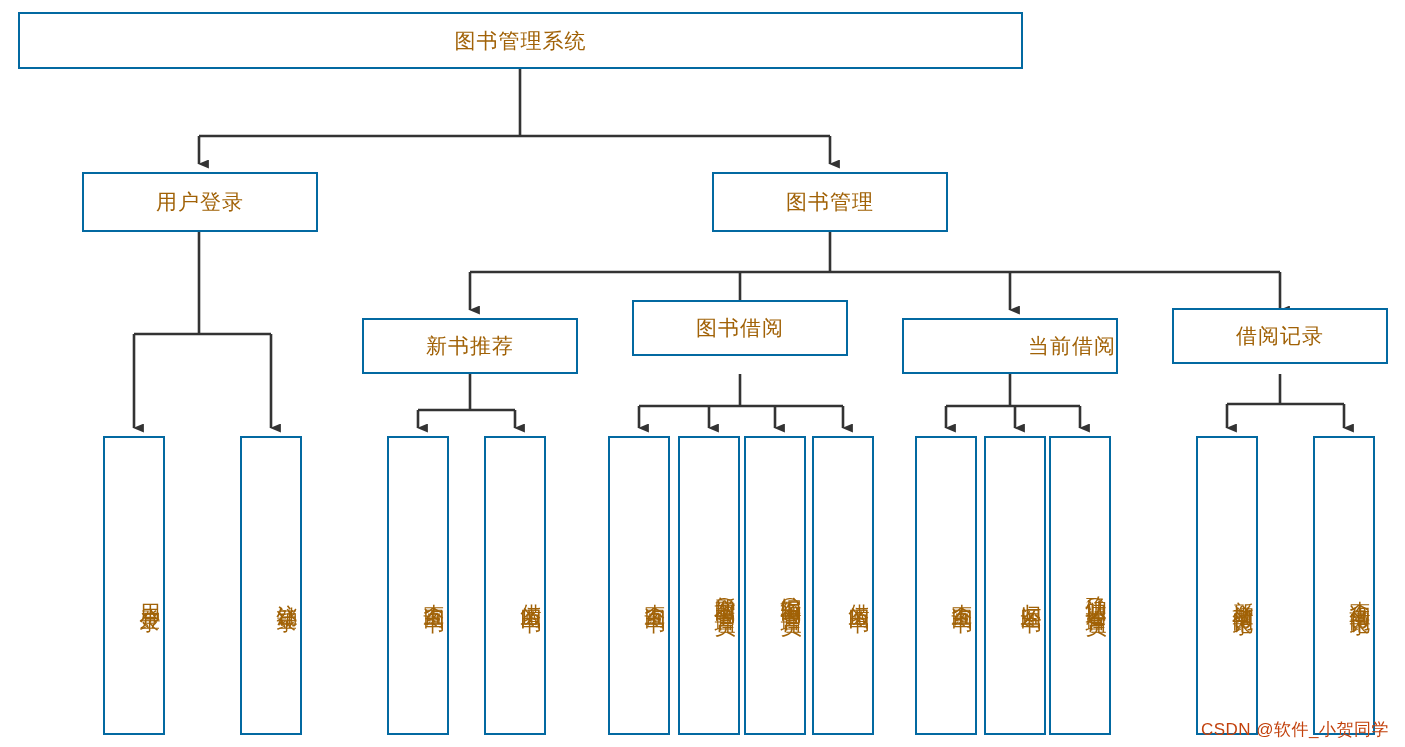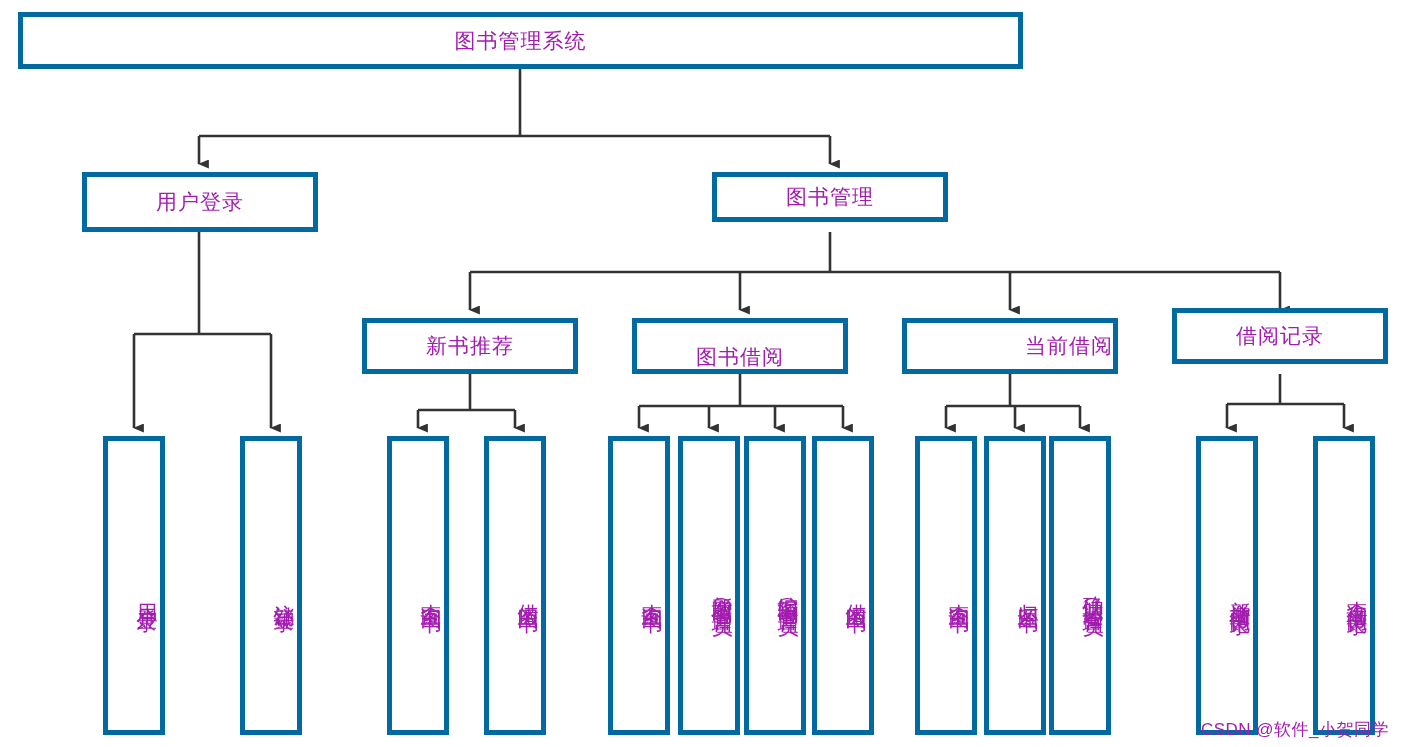--- a/index.html
+++ b/index.html
@@ -22,25 +22,25 @@
     left: 0;
     top: 0;
     width: 1405px;
     height: 747px;
     pointer-events: none;
   }
   .node {
     position: absolute;
     box-sizing: border-box;
     background: #ffffff;
-    border: 5px solid #0369a1;
+    border: 2px solid #0369a1;
     display: flex;
     align-items: center;
     justify-content: center;
-    color: #a21caf;
+    color: #a16207;
   }
   .node.horiz {
     font-size: 21px;
     letter-spacing: 1px;
     line-height: 1.2;
   }
   .node.vert {
     writing-mode: vertical-rl;
     text-orientation: upright;
     font-size: 21px;
@@ -54,21 +54,21 @@
     writing-mode: vertical-rl;
     text-orientation: upright;
     display: block;
     text-align: center;
   }
   .watermark {
     position: absolute;
     right: 16px;
     bottom: 6px;
     font-size: 17px;
-    color: #a21caf;
+    color: #c2410c;
     letter-spacing: 0.5px;
     white-space: nowrap;
   }
 </style>
 </head>
 <body>
 
 <div id="canvas">
 
   <svg class="edges" viewBox="0 0 1405 747" xmlns="http://www.w3.org/2000/svg">
@@ -122,28 +122,28 @@
     </g>
   </svg>
 
   <div class="node horiz" style="left:18px; top:12px; width:1005px; height:57px;">
     <span>图书管理系统</span>
   </div>
 
   <div class="node horiz" style="left:82px; top:172px; width:236px; height:60px;">
     <span>用户登录</span>
   </div>
-  <div class="node horiz" style="left:712px; top:172px; width:236px; height:50px;">
+  <div class="node horiz" style="left:712px; top:172px; width:236px; height:60px;">
     <span>图书管理</span>
   </div>
 
   <div class="node horiz" style="left:362px; top:318px; width:216px; height:56px;">
     <span>新书推荐</span>
   </div>
-  <div class="node horiz" style="left:632px; top:318px; width:216px; height:56px;align-items:flex-end;">
+  <div class="node horiz" style="left:632px; top:300px; width:216px; height:56px;">
     <span>图书借阅</span>
   </div>
   <div class="node horiz" style="left:902px; top:318px; width:216px; height:56px;justify-content:flex-end;">
     <span>当前借阅</span>
   </div>
   <div class="node horiz" style="left:1172px; top:308px; width:216px; height:56px;">
     <span>借阅记录</span>
   </div>
 
   <div class="node vert" style="left:103px; top:436px; width:62px; height:299px;">

